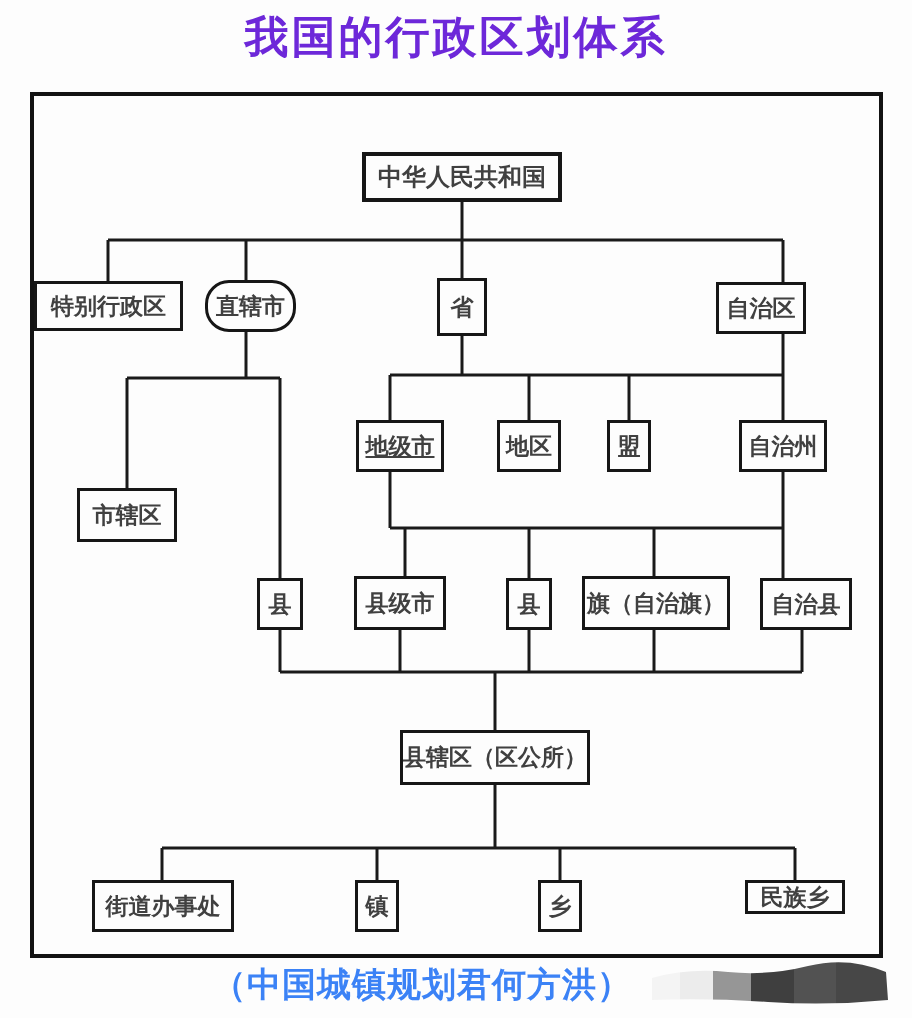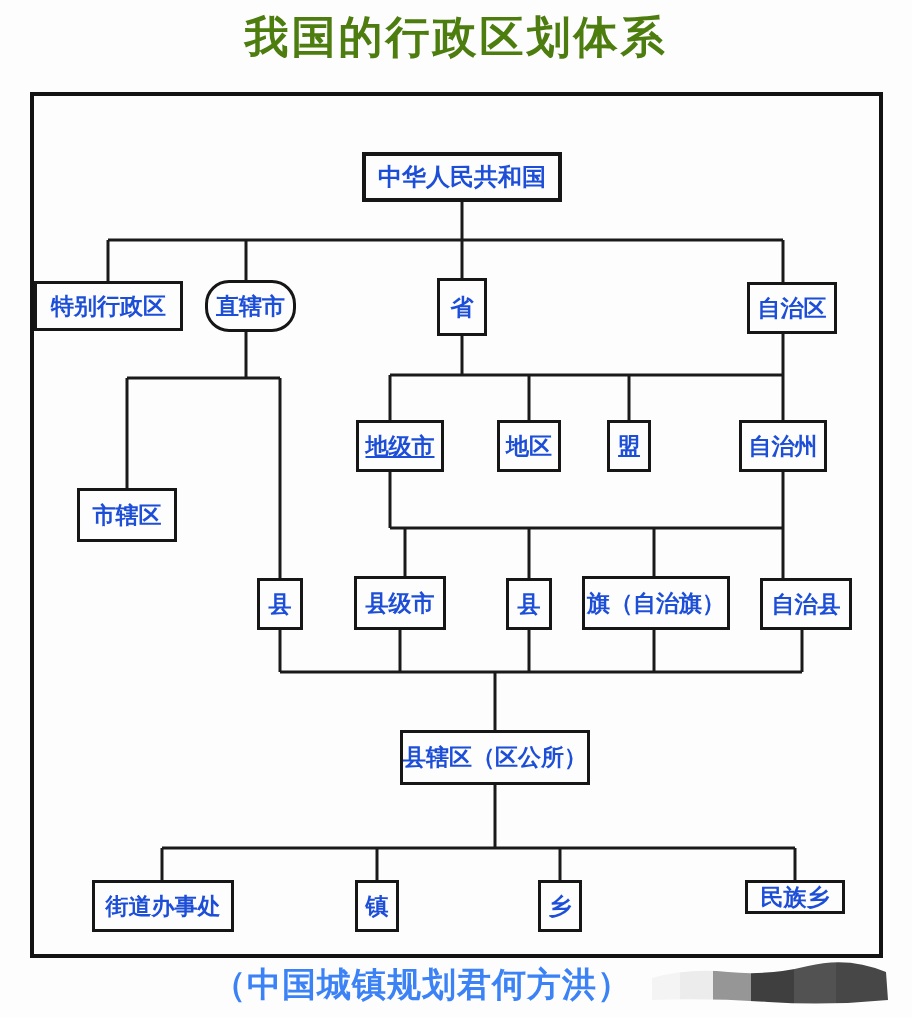--- a/index.html
+++ b/index.html
@@ -8,39 +8,39 @@
     width:912px;height:1018px;
     background:#fdfdfd;
     font-family:"Liberation Sans","DejaVu Sans",sans-serif;
     color:#111;
     overflow:hidden;
   }
   .title{
     position:absolute;left:0;top:8px;width:912px;
     text-align:center;
     font-size:44px;font-weight:900;letter-spacing:3px;
-    color:#4d7c0f;
+    color:#6d28d9;
   }
   .frame{
     position:absolute;left:30px;top:92px;
     width:845px;height:858px;
     border:4px solid #131313;
     background:transparent;
   }
   svg.lines{position:absolute;left:0;top:0;width:912px;height:1018px;}
   .node{
     position:absolute;
     border:3px solid #161616;
     background:#fdfdfd;
     display:flex;align-items:center;justify-content:center;
     font-weight:bold;
     font-size:23px;
     white-space:nowrap;
     box-sizing:border-box;
-    color:#1d4ed8;
+    color:#404040;
   }
   .node.big{font-size:24px;}
   .caption{
     position:absolute;left:212px;top:962px;
     font-size:34px;font-weight:900;letter-spacing:1px;
     color:#3b82f6;white-space:nowrap;
   }
   .watermark{position:absolute;left:648px;top:956px;width:242px;height:50px;}
 </style>
 </head>
@@ -94,21 +94,21 @@
     <path d="M377,848 V880"></path>
     <path d="M560,848 V880"></path>
     <path d="M795,848 V880"></path>
   </svg>
 
   <div class="node big" style="left:362px;top:152px;width:200px;height:50px;border-width:4px;">中华人民共和国</div>
 
   <div class="node" style="left:34px;top:281px;width:149px;height:50px;">特别行政区</div>
   <div class="node" style="left:205px;top:280px;width:91px;height:52px;border-radius:24px;">直辖市</div>
   <div class="node" style="left:437px;top:278px;width:50px;height:58px;">省</div>
-  <div class="node" style="left:747px;top:282px;width:90px;height:52px;">自治区</div>
+  <div class="node" style="left:716px;top:282px;width:90px;height:52px;">自治区</div>
 
   <div class="node" style="left:356px;top:420px;width:88px;height:52px;text-decoration:underline;">地级市</div>
   <div class="node" style="left:497px;top:420px;width:64px;height:52px;">地区</div>
   <div class="node" style="left:607px;top:420px;width:44px;height:52px;">盟</div>
   <div class="node" style="left:739px;top:420px;width:88px;height:52px;">自治州</div>
   <div class="node" style="left:77px;top:488px;width:100px;height:54px;">市辖区</div>
 
   <div class="node" style="left:257px;top:578px;width:46px;height:52px;">县</div>
   <div class="node" style="left:354px;top:576px;width:92px;height:54px;">县级市</div>
   <div class="node" style="left:506px;top:578px;width:46px;height:52px;">县</div>

